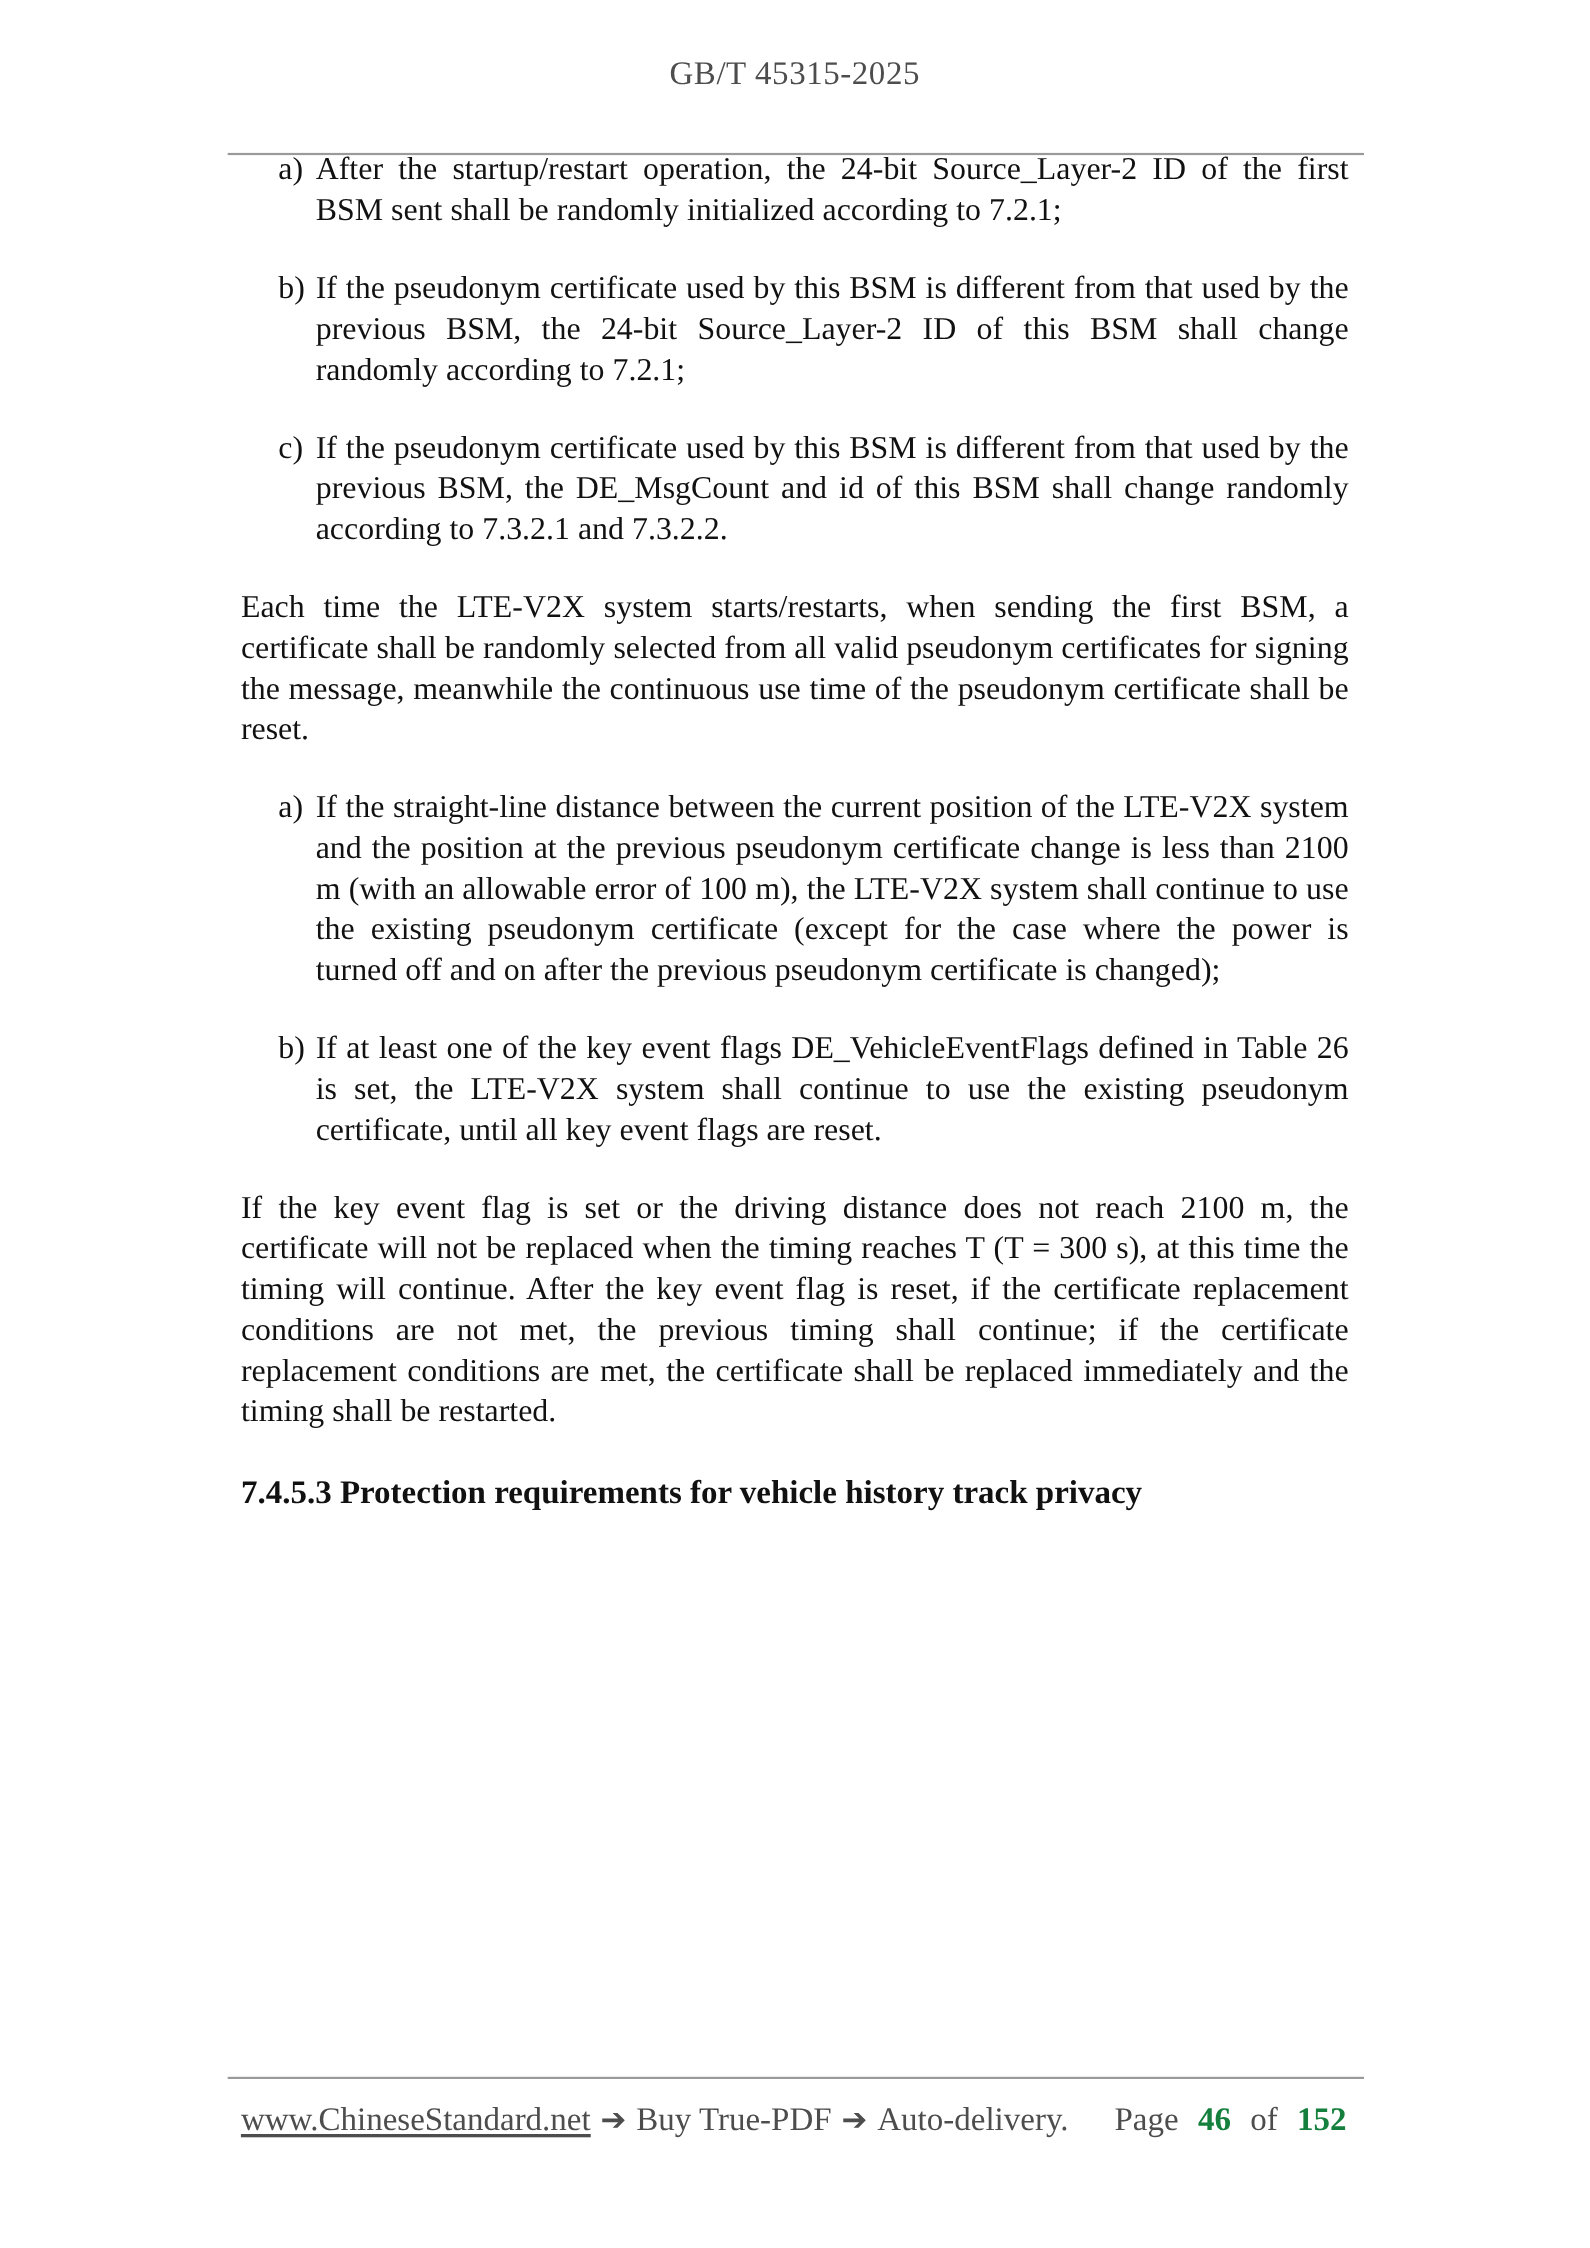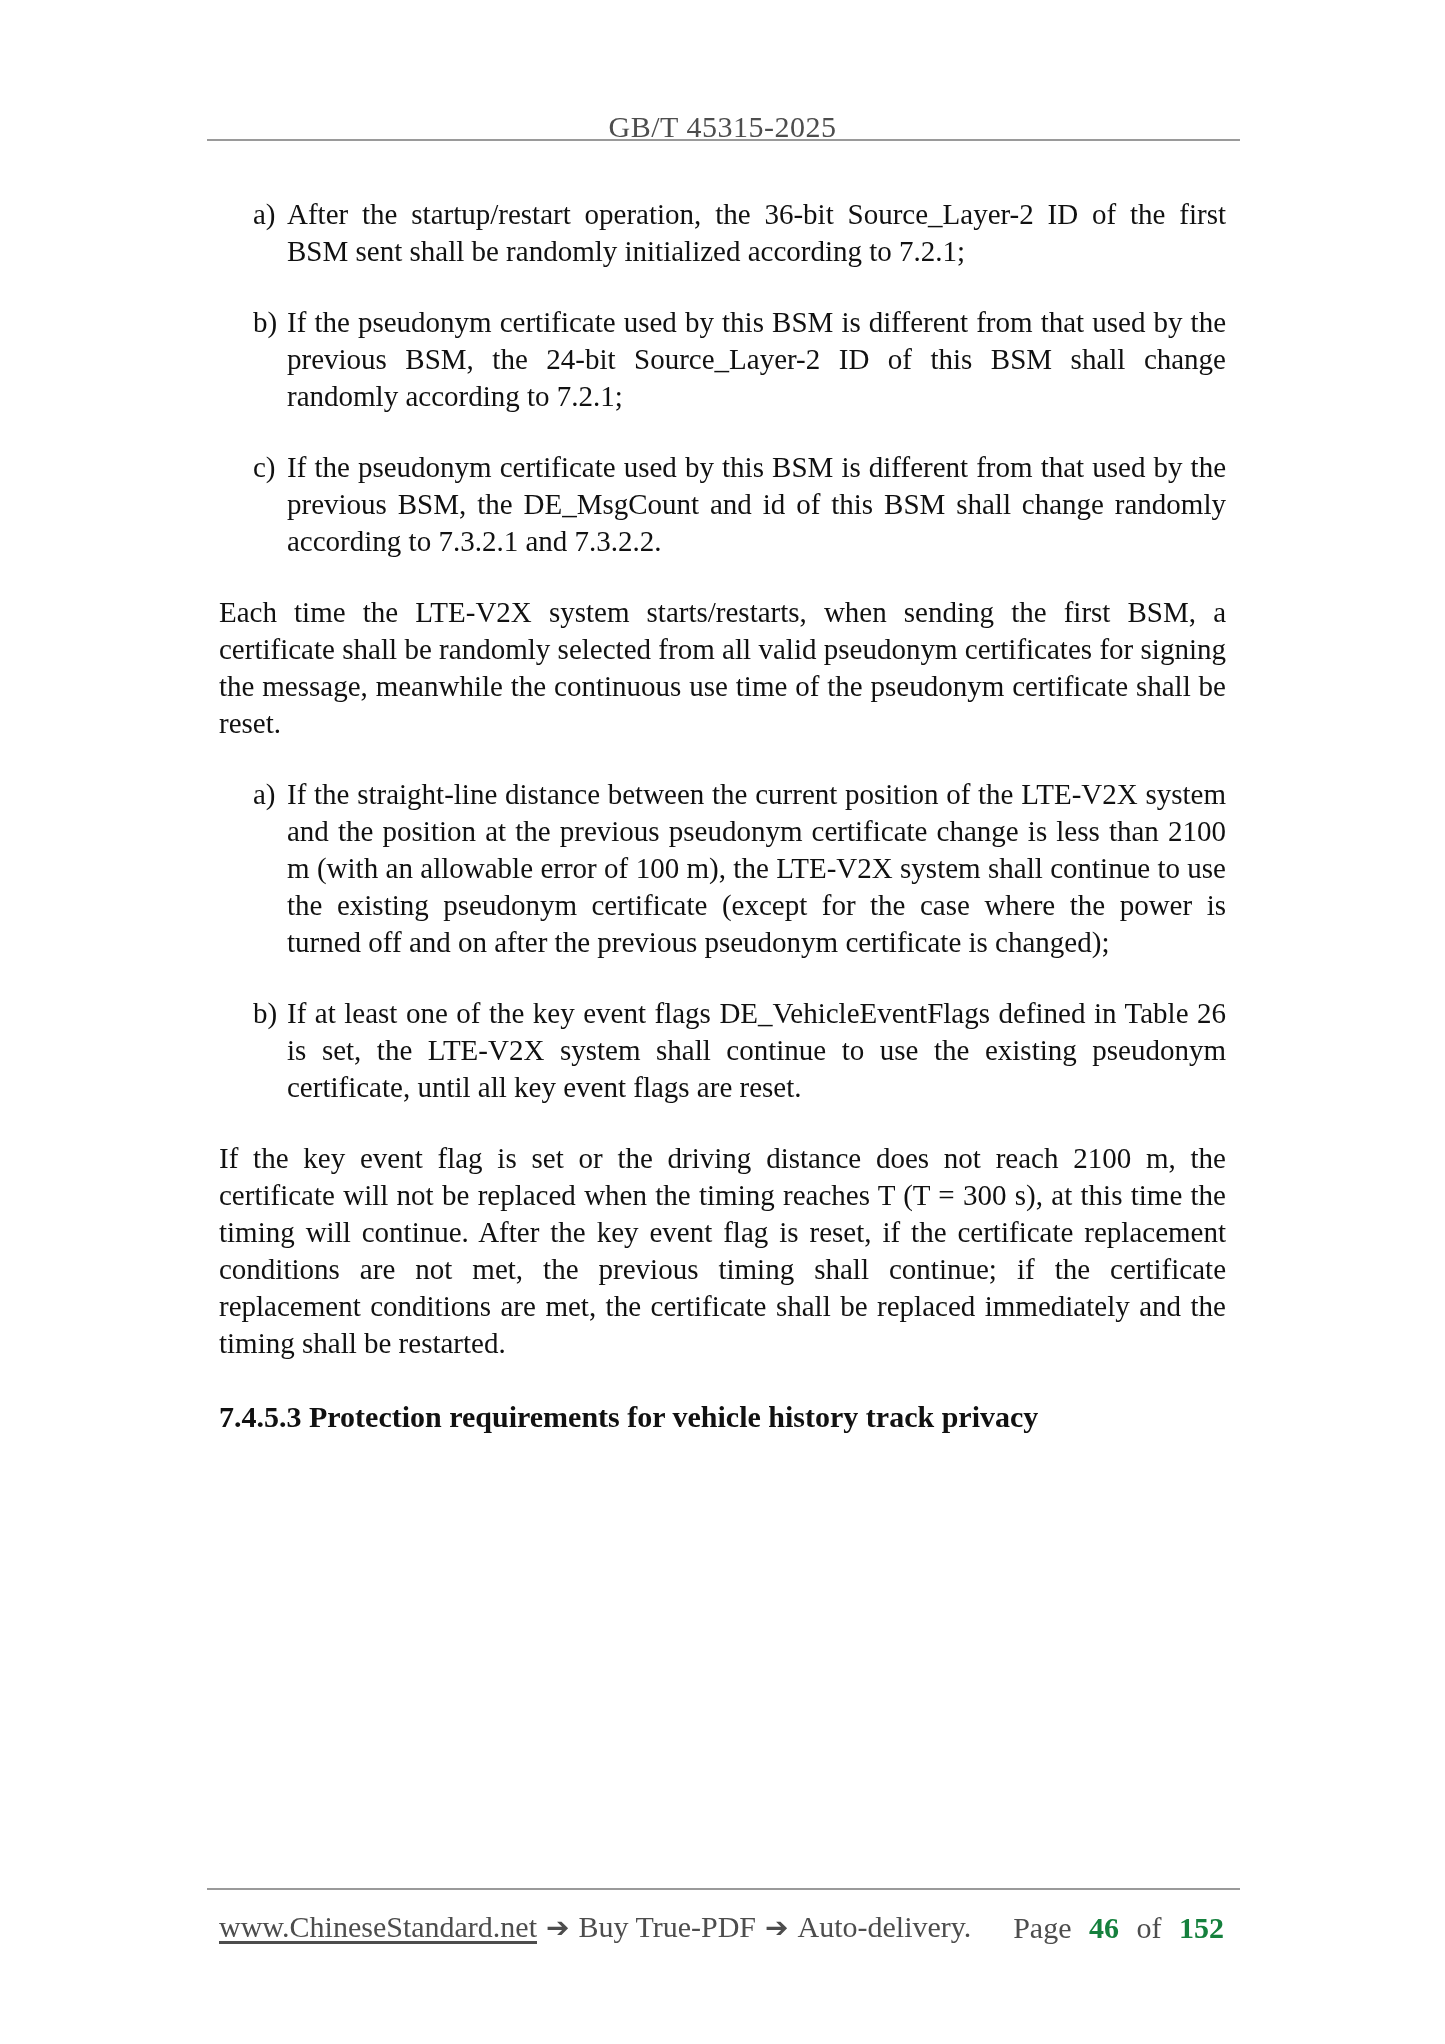--- a/index.html
+++ b/index.html
@@ -6,21 +6,21 @@
   .page {
     position: relative;
     width: 1445px;
     height: 2044px;
     background: #ffffff;
     font-family: "Liberation Serif", serif;
     color: #111111;
     overflow: hidden;
   }
   .doc-number {
-    margin-top: 110px;
+    margin-top: 50px;
     text-align: center;
     font-size: 30px;
     line-height: 34px;
     color: #4d4d4d;
     letter-spacing: 0.5px;
   }
   .rule {
     position: absolute;
     left: 207px;
     width: 1033px;
@@ -87,21 +87,21 @@
 
 <div class="page">
 
   <div class="doc-number">GB/T 45315-2025</div>
   <div class="rule rule-header"></div>
 
   <div class="doc-body">
 
     <div class="list-item">
       <span class="list-marker">a)</span>
-      <span>After the startup/restart operation, the 36-bit Source_Layer-2 ID of the first BSM sent shall be randomly initialized according to 7.2.1;</span>
+      <span>After the startup/restart operation, the 24-bit Source_Layer-2 ID of the first BSM sent shall be randomly initialized according to 7.2.1;</span>
     </div>
 
     <div class="list-item">
       <span class="list-marker">b)</span>
       <span>If the pseudonym certificate used by this BSM is different from that used by the previous BSM, the 24-bit Source_Layer-2 ID of this BSM shall change randomly according to 7.2.1;</span>
     </div>
 
     <div class="list-item">
       <span class="list-marker">c)</span>
       <span>If the pseudonym certificate used by this BSM is different from that used by the previous BSM, the DE_MsgCount and id of this BSM shall change randomly according to 7.3.2.1 and 7.3.2.2.</span>

